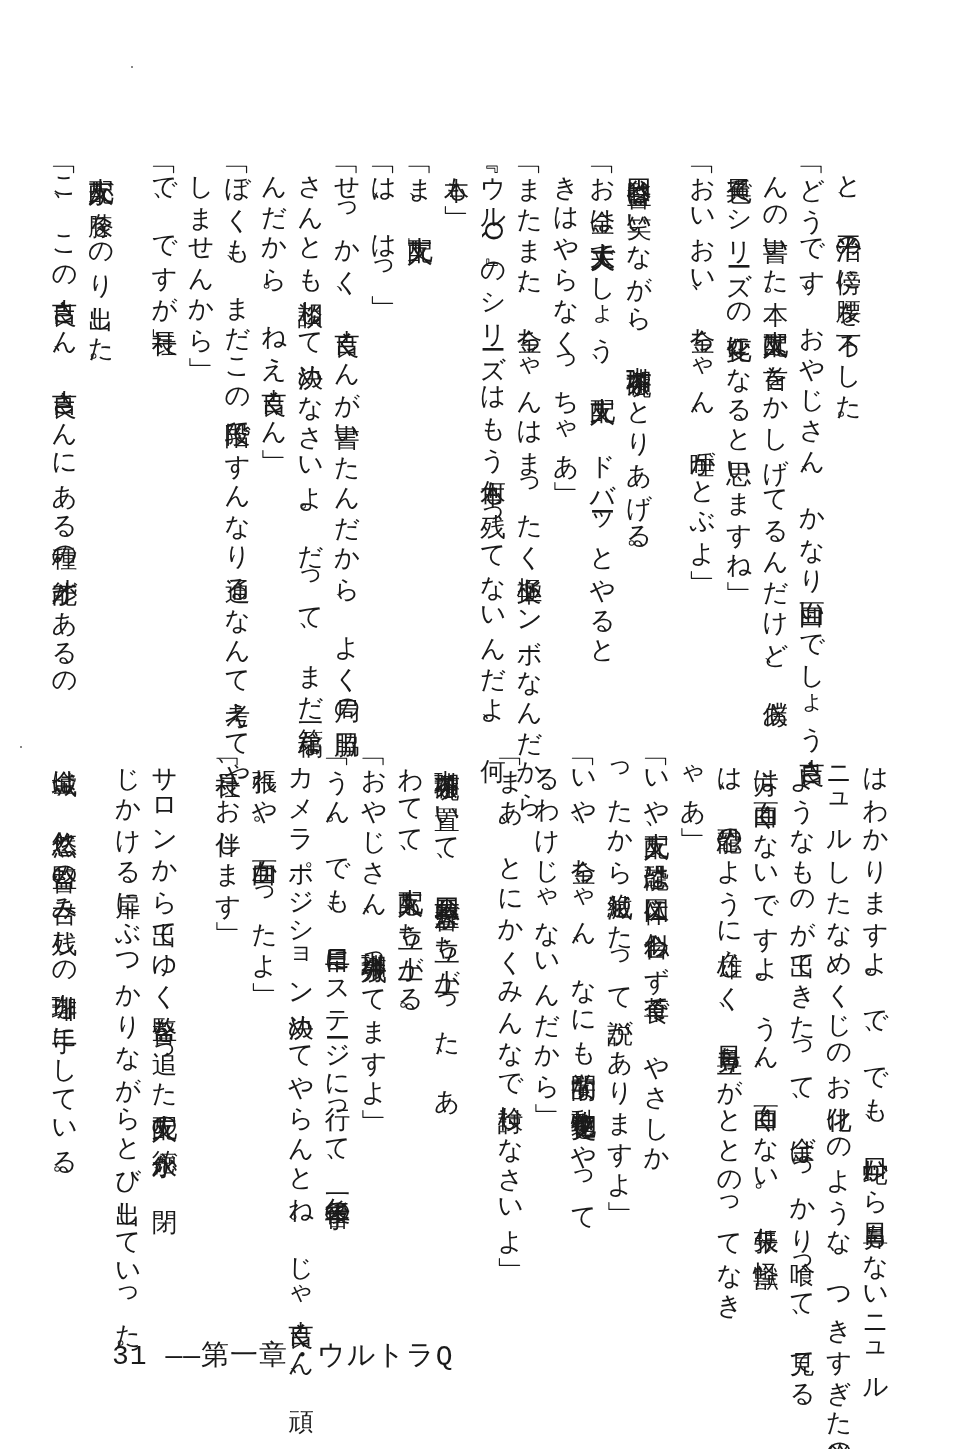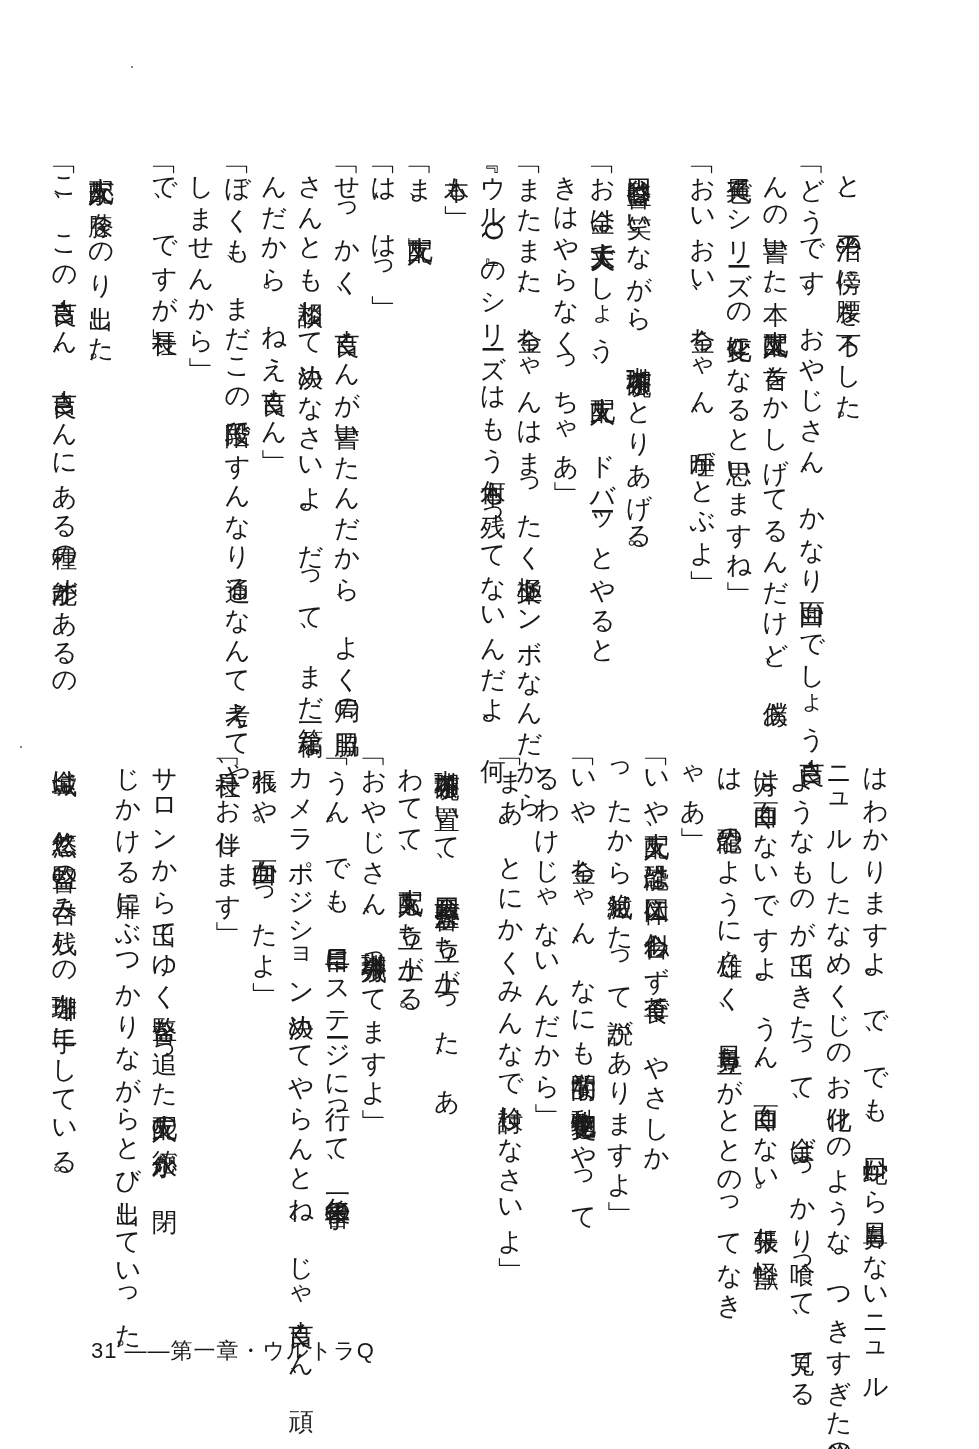--- a/index.html
+++ b/index.html
@@ -11,22 +11,22 @@
       -webkit-writing-mode: vertical-rl;
       font-size: 25.5px;
       line-height: 36.5px;
       letter-spacing: 1.6px;
       white-space: nowrap;
     }
     .block .col { display: block; }
     .block .col.indent { padding-block-start: 27px; }
     #top-block { right: 85px; top: 158px; height: 560px; width: 840px; }
     #bottom-block { right: 85px; top: 750px; height: 570px; width: 840px; }
-    #footer { position: absolute; left: 91px; top: 1336px; font-size: 22px;
-              font-family: Liberation Sans, sans-serif; letter-spacing: 1px; white-space: nowrap; }
+    #footer { position: absolute; left: 112px; top: 1336px; font-size: 28px;
+              font-family: Liberation Mono, monospace; letter-spacing: 1px; white-space: nowrap; }
     .mark { position: absolute; width: 2px; height: 2px; background: #888; }
   </style>
 </head>
 <body>
 
 <div id="top-block" class="block">
   <span class="col indent">と、平治の傍に腰を下ろした。</span>
   <span class="col">「どうです、おやじさん、かなり面白いでしょう吉良さ</span>
   <span class="col">んの書いた本。支配人は首をかしげてるんだけど、僕あ</span>
   <span class="col">異色でシリーズの変化になると思いますね」</span>

